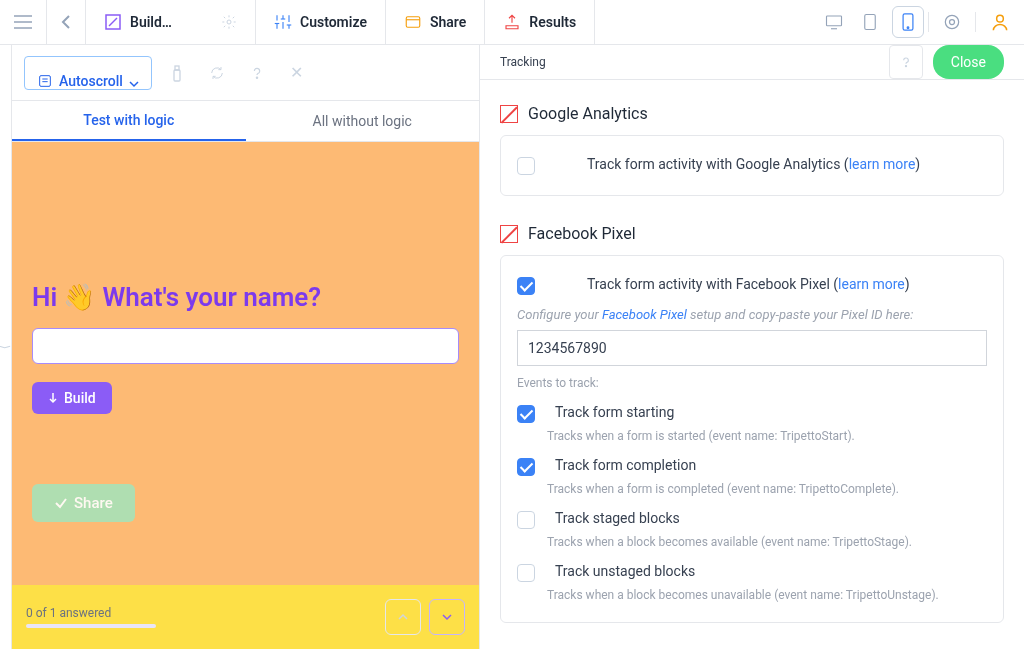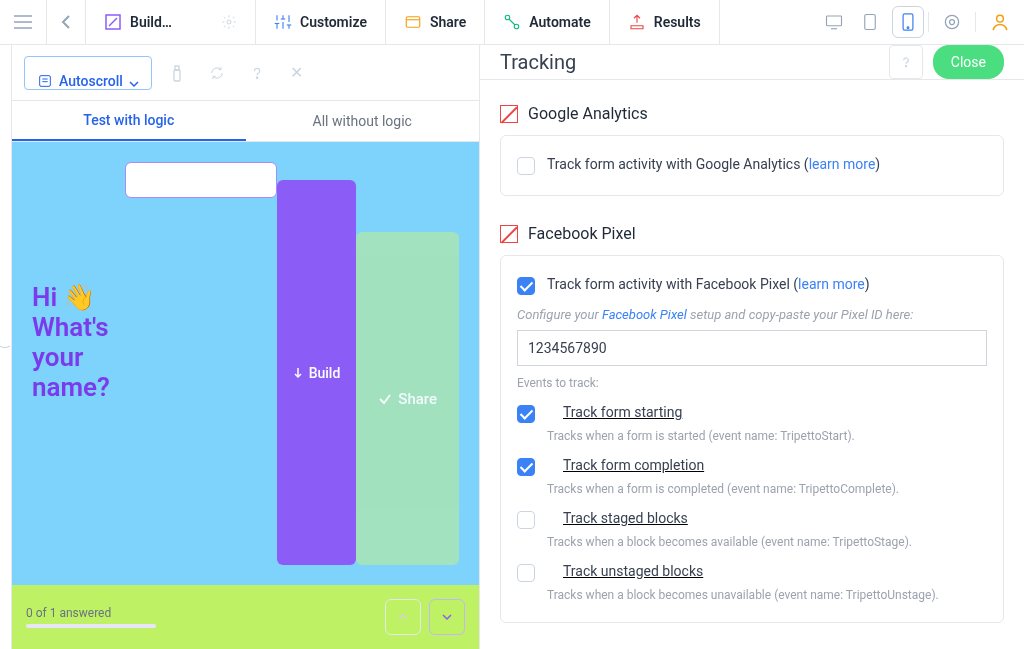--- a/index.html
+++ b/index.html
@@ -34,54 +34,54 @@
 .preview-panel { width: 468px; display: flex; flex-direction: column; border-right: 1px solid #e5e7eb; }
 .preview-toolbar { height: 55px; display: flex; align-items: center; padding: 0 12px; gap: 10px; }
 .autoscroll-btn { display: flex; align-items: flex-end; gap: 6px; border: 1px solid #93c5fd; color: #2563eb; border-radius: 4px; height: 34px; padding: 0 12px; font-size: 14px; font-weight: 500; }
 .preview-toolbar .tool-icon { width: 30px; height:30px; display:flex; align-items:center; justify-content:center; color: #cbd5e1; }
 .tool-x { font-size: 16px; color: #94a3b8; }
 
 .preview-tabs { display: flex; border-bottom: 1px solid #e5e7eb; border-top: 1px solid #e5e7eb; height: 42px; }
 .preview-tab { flex: 1; display: flex; align-items: center; justify-content: center; font-size: 14px; color: #6b7280; cursor: pointer; }
 .preview-tab.active { color: #2563eb; font-weight: 500; border-bottom: 2px solid #2563eb; }
 
-.preview-body { flex: 1; display: flex; flex-direction: row; padding: 20px; background: #7dd3fc; }
+.preview-body { flex: 1; display: flex; flex-direction: column; padding: 20px; background: #fdba74; }
 .preview-question { font-size: 26px; font-weight: 600; color: #7c3aed; margin-top: 120px; margin-bottom: 16px; }
 .preview-input { width: 100%; height: 36px; border: 1.5px solid #a78bfa; border-radius: 6px; padding: 0 10px; outline: none; }
 .next-btn { margin-top: 18px; background: #8b5cf6; color: #fff; border: none; border-radius: 6px; padding: 8px 16px; font-size: 14px; font-weight: 500; display: inline-flex; align-items: center; gap: 6px; width: fit-content; }
 .submit-btn { margin-top: 70px; background: #a7e3b8; color: #fff; border: none; border-radius: 6px; padding: 10px 22px; font-size: 15px; font-weight: 500; display: inline-flex; align-items: center; gap: 6px; width: fit-content; opacity: 0.9; }
 
-.preview-footer { height: 64px; background: #bef264; display: flex; align-items: center; padding: 0 14px; justify-content: space-between; }
+.preview-footer { height: 64px; background: #fde047; display: flex; align-items: center; padding: 0 14px; justify-content: space-between; }
 .progress-text { font-size: 12px; color: #6b7280; }
 .progress-bar { width: 130px; height: 4px; background: #e9e5f8; border-radius: 2px; margin-top: 4px; }
 .footer-nav { display: flex; gap: 8px; }
 .nav-arrow { width: 36px; height: 36px; border: 1px solid #c4b5fd; border-radius: 6px; display:flex; align-items:center; justify-content:center; color:#8b5cf6; }
 .nav-arrow.disabled { border-color: #e5e7eb; color: #d1d5db; }
 
 
 .tracking-panel { flex: 1; display: flex; flex-direction: column; overflow-y: auto; }
 .tracking-header { height: 55px; display: flex; align-items: center; padding: 0 20px; border-bottom: 1px solid #e5e7eb; }
-.tracking-title { font-size: 20px; color: #374151; flex: 1; }
+.tracking-title { font-size: 12px; color: #374151; flex: 1; }
 .help-box { width: 34px; height: 34px; border: 1px solid #e5e7eb; border-radius: 4px; display:flex; align-items:center; justify-content:center; color:#cbd5e1; margin-right:10px; }
 .close-btn { background: #4ade80; color: #fff; border: none; border-radius: 16px; height: 34px; padding: 0 18px; font-size: 14px; }
 .tracking-body { padding: 24px 20px; }
 .section-title { display: flex; align-items: center; gap: 10px; font-size: 16px; color: #1f2937; margin-bottom: 12px; }
 .section-icon { width: 18px; height: 18px; border: 1.5px solid #ef4444; position: relative; }
 .section-icon::after { content:''; position:absolute; width:140%; height:1.5px; background:#ef4444; top:50%; left:-20%; transform: rotate(-45deg); }
 .option-box { border: 1px solid #e5e7eb; border-radius: 6px; padding: 14px 16px; margin-bottom: 28px; }
 .option-row { display: flex; align-items: flex-start; gap: 12px; padding: 6px 0; }
 .checkbox { width: 18px; height: 18px; border: 1.5px solid #cbd5e1; border-radius: 4px; flex-shrink: 0; margin-top: 1px; position: relative; }
 .checkbox.checked { background: #3b82f6; border-color: #3b82f6; }
 .checkbox.checked::after { content:''; position:absolute; left:5px; top:1px; width:5px; height:10px; border: solid #fff; border-width: 0 2px 2px 0; transform: rotate(45deg); }
-.option-text { font-size: 14px; color: #374151; }
+.option-text { font-size: 14px; color: #374151; margin-left: 40px; }
 .option-link { color: #3b82f6; cursor: pointer; }
 .config-hint { font-size: 13px; color: #9ca3af; margin: 6px 0 8px 0; font-style: italic; }
 .pixel-input { width: 100%; height: 36px; border: 1px solid #d1d5db; border-radius: 0; padding: 0 10px; font-size: 14px; color: #374151; margin-bottom: 10px; }
 .events-label { font-size: 12px; color: #9ca3af; margin-bottom: 6px; }
-.event-row { display: flex; align-items: flex-start; gap: 28px; padding: 8px 0 4px 0; text-decoration: underline; }
+.event-row { display: flex; align-items: flex-start; gap: 20px; padding: 8px 0 4px 0; }
 .event-title { font-size: 14px; color: #374151; }
 .event-desc { font-size: 12px; color: #9ca3af; margin: 2px 0 6px 30px; }
 
 svg { display: block; }
 </style>
 </head>
 <body>
 
 <div class="topbar">
   <div class="topbar-btn">
@@ -128,30 +128,20 @@
     <span>Customize</span>
   </div>
   <div class="topbar-section share">
     <span class="icon">
       <svg width="18" height="18" viewBox="0 0 24 24" fill="none" stroke="#f59e0b" stroke-width="1.5">
           <rect x="3" y="5" width="18" height="14" rx="2"></rect>
           <line x1="3" y1="9" x2="21" y2="9"></line>
         </svg>
     </span>
     <span>Share</span>
-  </div>
-  <div class="topbar-section automate">
-    <span class="icon">
-      <svg width="18" height="18" viewBox="0 0 24 24" fill="none" stroke="#10b981" stroke-width="1.5">
-          <circle cx="6" cy="6" r="3"></circle>
-          <circle cx="18" cy="18" r="3"></circle>
-          <line x1="8" y1="8" x2="16" y2="16"></line>
-        </svg>
-    </span>
-    <span>Automate</span>
   </div>
   <div class="topbar-section results">
     <span class="icon">
       <svg width="18" height="18" viewBox="0 0 24 24" fill="none" stroke="#ef4444" stroke-width="1.5">
           <path d="M12 3v10M8 7l4-4 4 4M4 17h16v4H4z"></path>
         </svg>
     </span>
     <span>Results</span>
   </div>
   <div class="topbar-spacer"></div>

